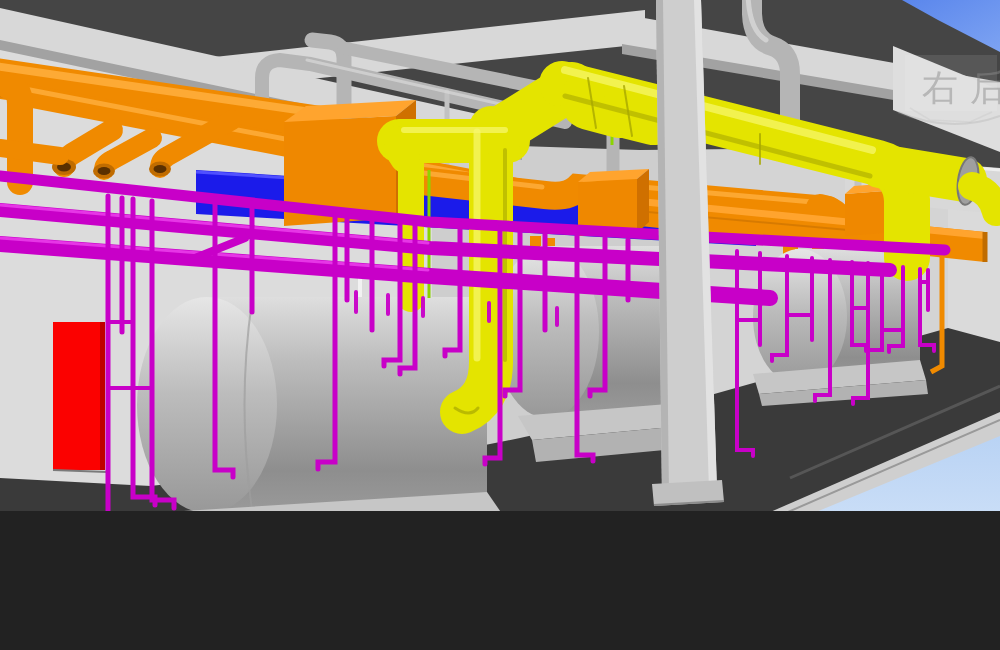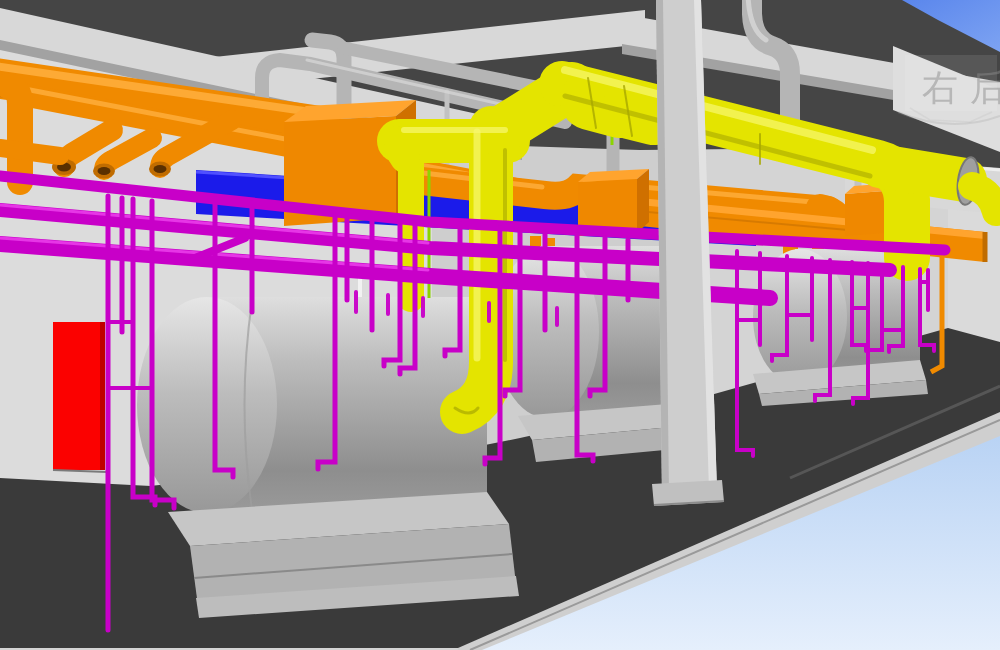--- a/index.html
+++ b/index.html
@@ -1,17 +1,17 @@
 <!DOCTYPE html>
 <html style="--wall-back: #d4d4d4; --wall-left: #dcdcdc; --wall-shade: #cccccc; --wall-right: #dadada; --ceiling: #454545; --floor: #3a3a3a; --beam: #d8d8d8; --beam-underside: #a2a2a2; --slab-edge: #cfcfcf; --column: #cecece; --column-edge-light: #e2e2e2; --column-edge-dark: #b4b4b4; --sky-top: #5a86ec; --sky-low-1: #b9d3f4; --sky-low-2: #e5effc; --pipe-orange: #f08a00; --pipe-orange-light: #ffaf3e; --pipe-orange-dark: #c06c00; --pipe-orange-open: #5a3000; --box-orange-front: #ef8800; --box-orange-top: #ffa42e; --box-orange-side: #cf7000; --pipe-yellow: #e4e400; --pipe-yellow-light: #f8f870; --pipe-yellow-dark: #a8a800; --pipe-magenta: #c800c8; --pipe-magenta-light: #ee44ee; --duct-blue: #1b1bea; --duct-blue-light: #5050ff; --pipe-gray: #b5b5b5; --pipe-gray-light: #d8d8d8; --pipe-lime: #8bd400; --pipe-cap-gray: #9f9f9f; --tank-light: #dedede; --tank-mid: #bcbcbc; --tank-dark: #8e8e8e; --plinth-top: #c6c6c6; --plinth-front: #b2b2b2; --plinth-step: #bdbdbd; --door-red: #fb0100; --door-red-dark: #c00000; --window-outline: #f2f2f2; --watermark: #8a8a8a;"><head>
 <meta charset="utf-8">
 <style>
   html,body{margin:0;padding:0;background:#222;}
   .viewport{
-    position:relative;width:1000px;height:650px;overflow:hidden;
+    position:relative;width:1000px;height:511px;overflow:hidden;
     font-family:"Liberation Sans", sans-serif;
     background:var(--wall-back,#d4d4d4);
   }
   svg{display:block}
   .watermark-text{
     font-family:"DejaVu Sans", sans-serif;
     font-size:36px;
     letter-spacing:12px;
     fill:var(--watermark,#8a8a8a);
     opacity:.48;

